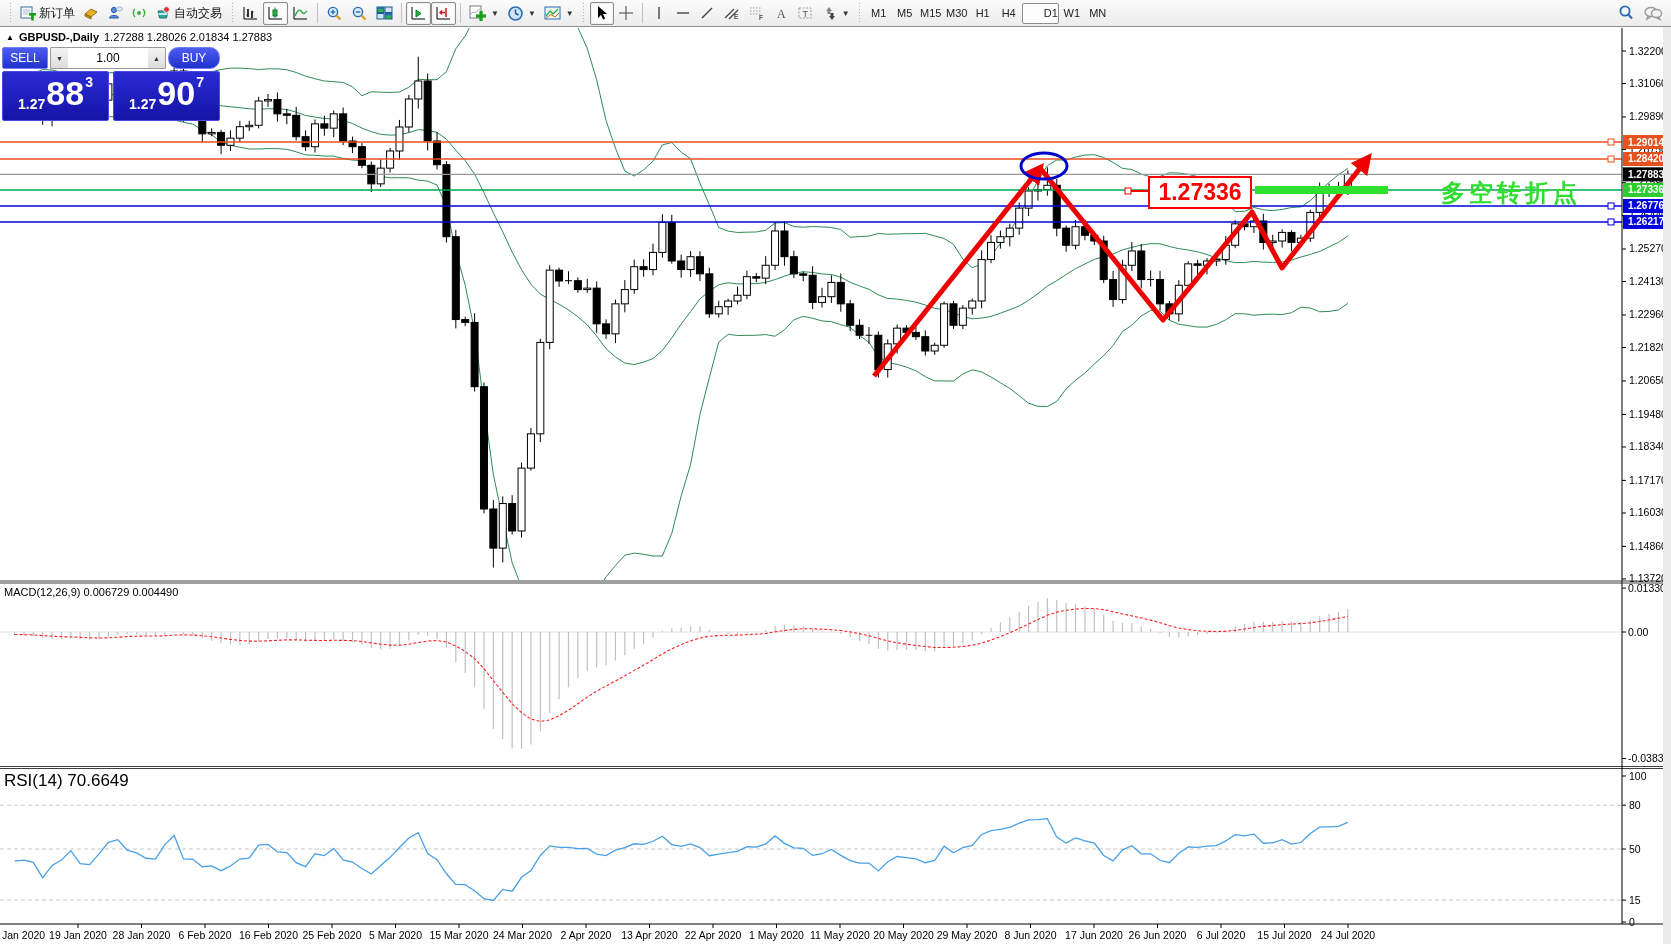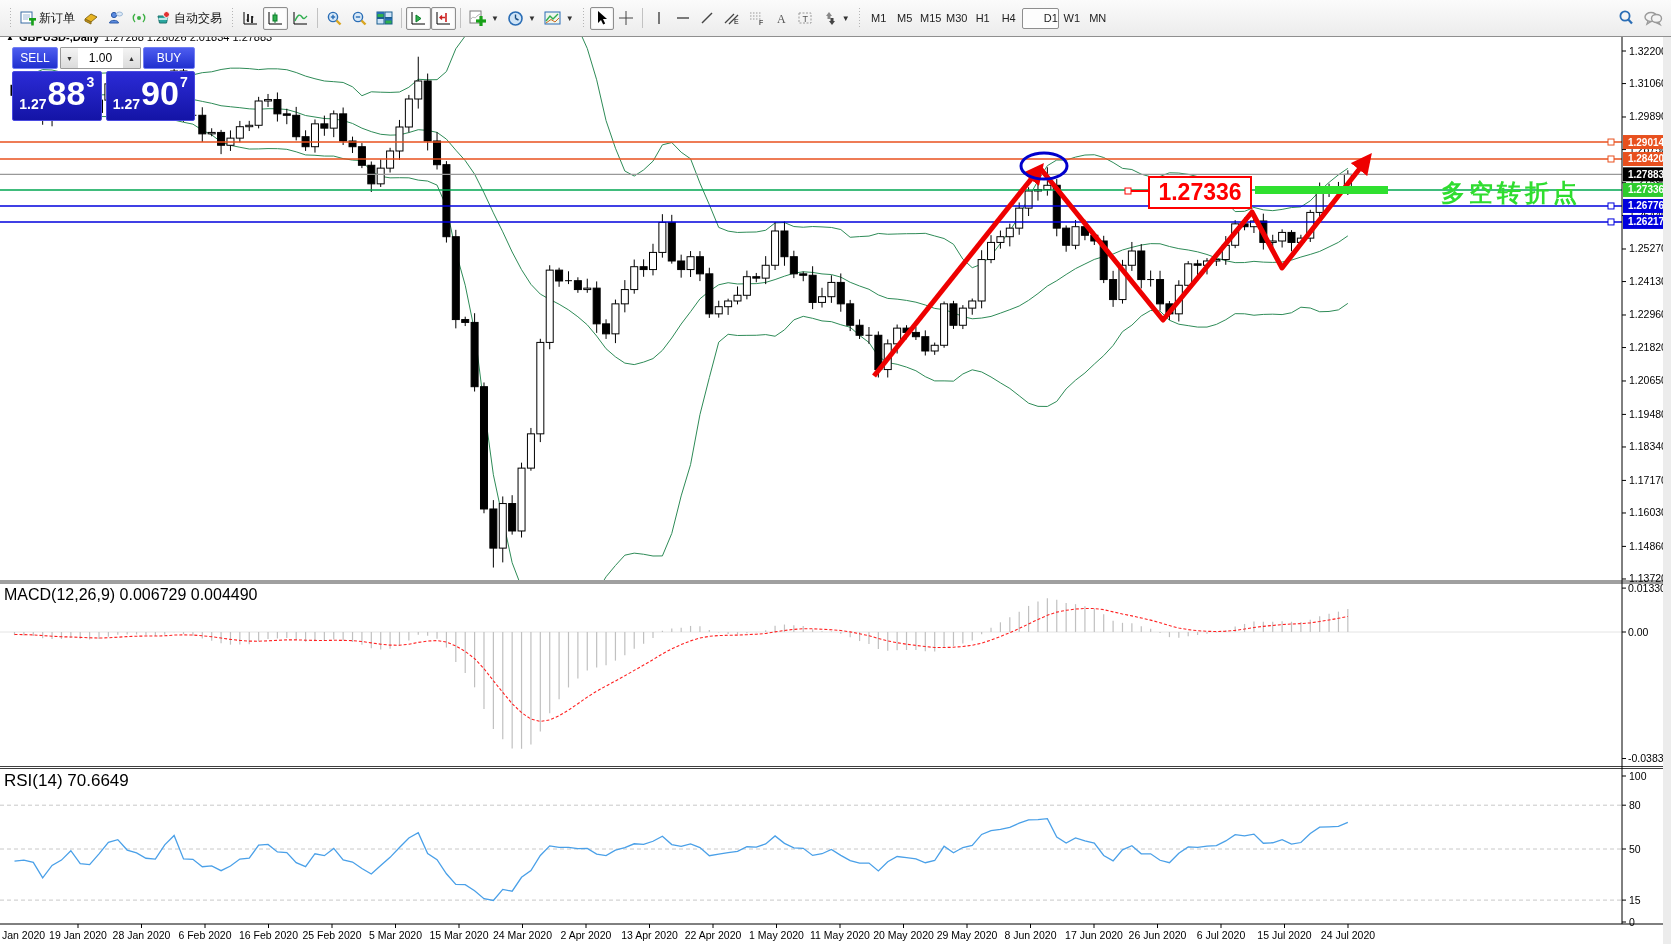--- a/index.html
+++ b/index.html
@@ -1,19 +1,19 @@
 <!DOCTYPE html>
 <html><head>
 <meta charset="utf-8">
 <style>
   html,body{margin:0;padding:0;}
   body{width:1671px;height:944px;position:relative;background:#fff;overflow:hidden;
        font-family:"Liberation Sans",sans-serif;}
   
-  #toolbar{position:absolute;left:0;top:0;width:1671px;height:37px;box-sizing:border-box;
+  #toolbar{position:absolute;left:0;top:0;width:1671px;height:27px;box-sizing:border-box;
     background:linear-gradient(#fbfbfb,#ececec);border-bottom:1px solid #8f8f8f;
     display:flex;align-items:center;padding:0 4px;z-index:30;}
   .tbtn{height:23px;min-width:24px;display:flex;align-items:center;justify-content:center;
     gap:3px;border:1px solid transparent;border-radius:2px;padding:0 3px;box-sizing:border-box;cursor:default;}
   .tbtn.pressed{border-color:#8e8e8e;background:#fdfdfd;box-shadow:inset 0 0 2px #cfcfcf;}
   .tbtn-label{font-size:12px;color:#111;white-space:nowrap;}
   .caret{font-size:8px;color:#333;margin-left:1px;}
   .sep{width:1px;height:20px;background:#c2c2c2;margin:0 4px;}
   .grip{width:4px;height:20px;margin:0 4px;
     background-image:repeating-linear-gradient(#b5b5b5 0 1px,transparent 1px 3px);
@@ -22,37 +22,37 @@
     justify-content:center;border:1px solid transparent;border-radius:2px;box-sizing:border-box;}
   .tf.pressed{border-color:#8e8e8e;background:#fdfdfd;padding-left:21px;}
   #tb-right{margin-left:auto;display:flex;align-items:center;}
   
   #chart-svg{position:absolute;left:0;top:27px;z-index:5;}
   .overlay{position:absolute;z-index:10;}
   #symbol-info{left:6px;top:31px;font-size:11px;color:#000;display:flex;align-items:center;gap:5px;}
   #symbol-info .tri{font-size:8px;}
   #symbol-info b{font-weight:bold;text-align:right;}
   
-  #trade-panel{left:12px;top:47px;width:183px;height:76px;z-index:12;}
+  #trade-panel{left:2px;top:47px;width:218px;height:76px;z-index:12;}
   #tp-row1{display:flex;height:22px;gap:2px;}
   .tp-btn{background:linear-gradient(#4d5df0,#2030cf);border:1px solid #7380f2;color:#fff;
     font-size:12px;display:flex;align-items:center;justify-content:center;border-radius:2px;box-sizing:border-box;}
-  #sell-btn{width:46px;} #buy-btn{width:52px;}
+  #sell-btn{width:46px;} #buy-btn{width:52px;border-radius:10px;}
   #vol-stepper{flex:1;display:flex;border:1px solid #9a9a9a;background:#fff;border-radius:1px;overflow:hidden;}
   .step-btn{width:17px;background:linear-gradient(#f4f4f4,#dcdcdc);border:0;font-size:7px;color:#333;
     display:flex;align-items:center;justify-content:center;}
   #vol-value{flex:1;display:flex;align-items:center;justify-content:center;font-size:12px;color:#000;}
   #tp-row2{display:flex;margin-top:2px;gap:4px;height:50px;}
   .price-box{flex:1;background:linear-gradient(#2b2bd6,#1414a6);border:1px solid #4a4ae0;border-radius:2px;
     color:#fff;display:flex;align-items:flex-end;justify-content:center;padding-bottom:4px;box-sizing:border-box;}
   .p-small{font-size:14px;font-weight:bold;margin-bottom:4px;}
   .p-big{font-size:34px;font-weight:bold;line-height:30px;margin:8px 1px;}
   .p-sup{font-size:14px;font-weight:bold;align-self:flex-start;margin-top:2px;}
   
-  #macd-label{left:4px;top:586px;font-size:16px;color:#000;}
+  #macd-label{left:4px;top:586px;font-size:11px;color:#000;}
   #rsi-label{left:4px;top:771px;font-size:17px;color:#000;}
   
   #price-flag{left:1148px;top:176px;width:100px;height:29px;border:2px solid #ff0000;background:#fff;
     color:#ff0000;font-size:23px;font-weight:bold;display:flex;align-items:center;justify-content:center;z-index:11;}
   #green-bar{left:1255px;top:186px;width:133px;height:8px;background:#2fe02f;z-index:9;}
   #pivot-text{left:1421px;top:177px;font-size:24px;font-weight:bold;color:#2fdd2f;letter-spacing:4px;
     font-family:"DejaVu Serif",serif;z-index:11;white-space:nowrap;margin-left:20px;}
   #right-edge{position:absolute;right:0;top:27px;width:8px;height:917px;background:#ececec;z-index:6;}
 </style>
 </head>

